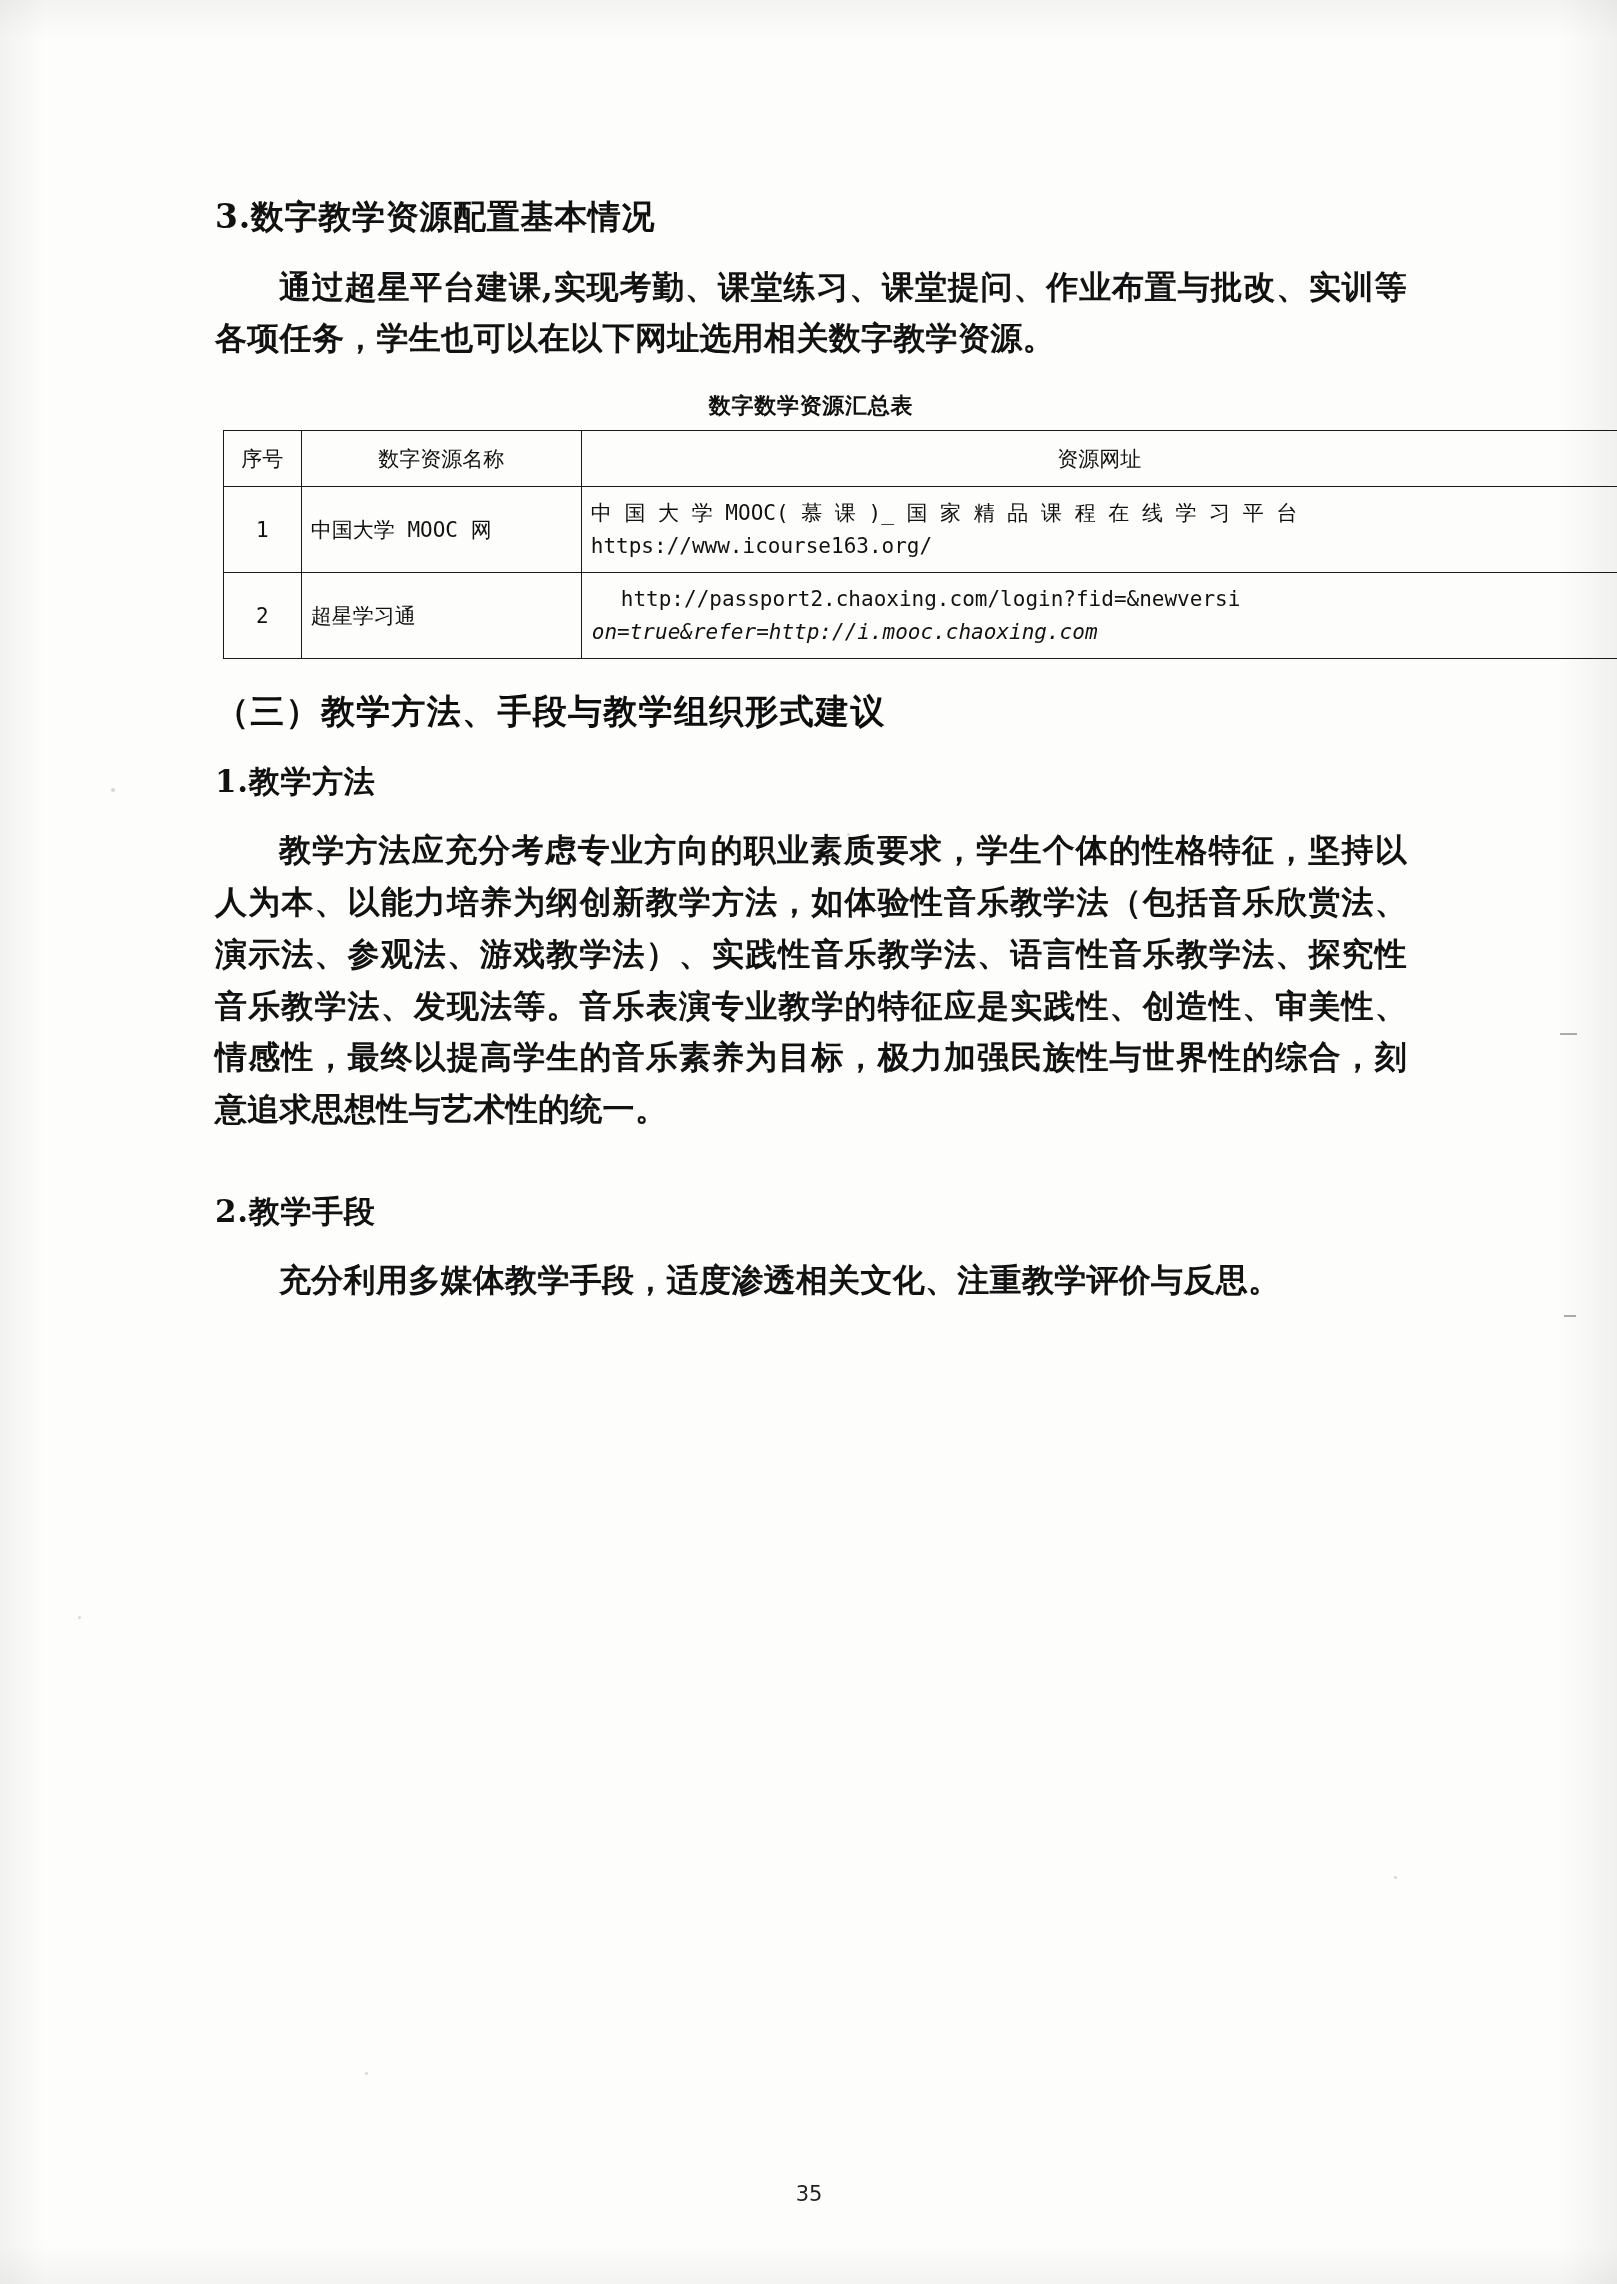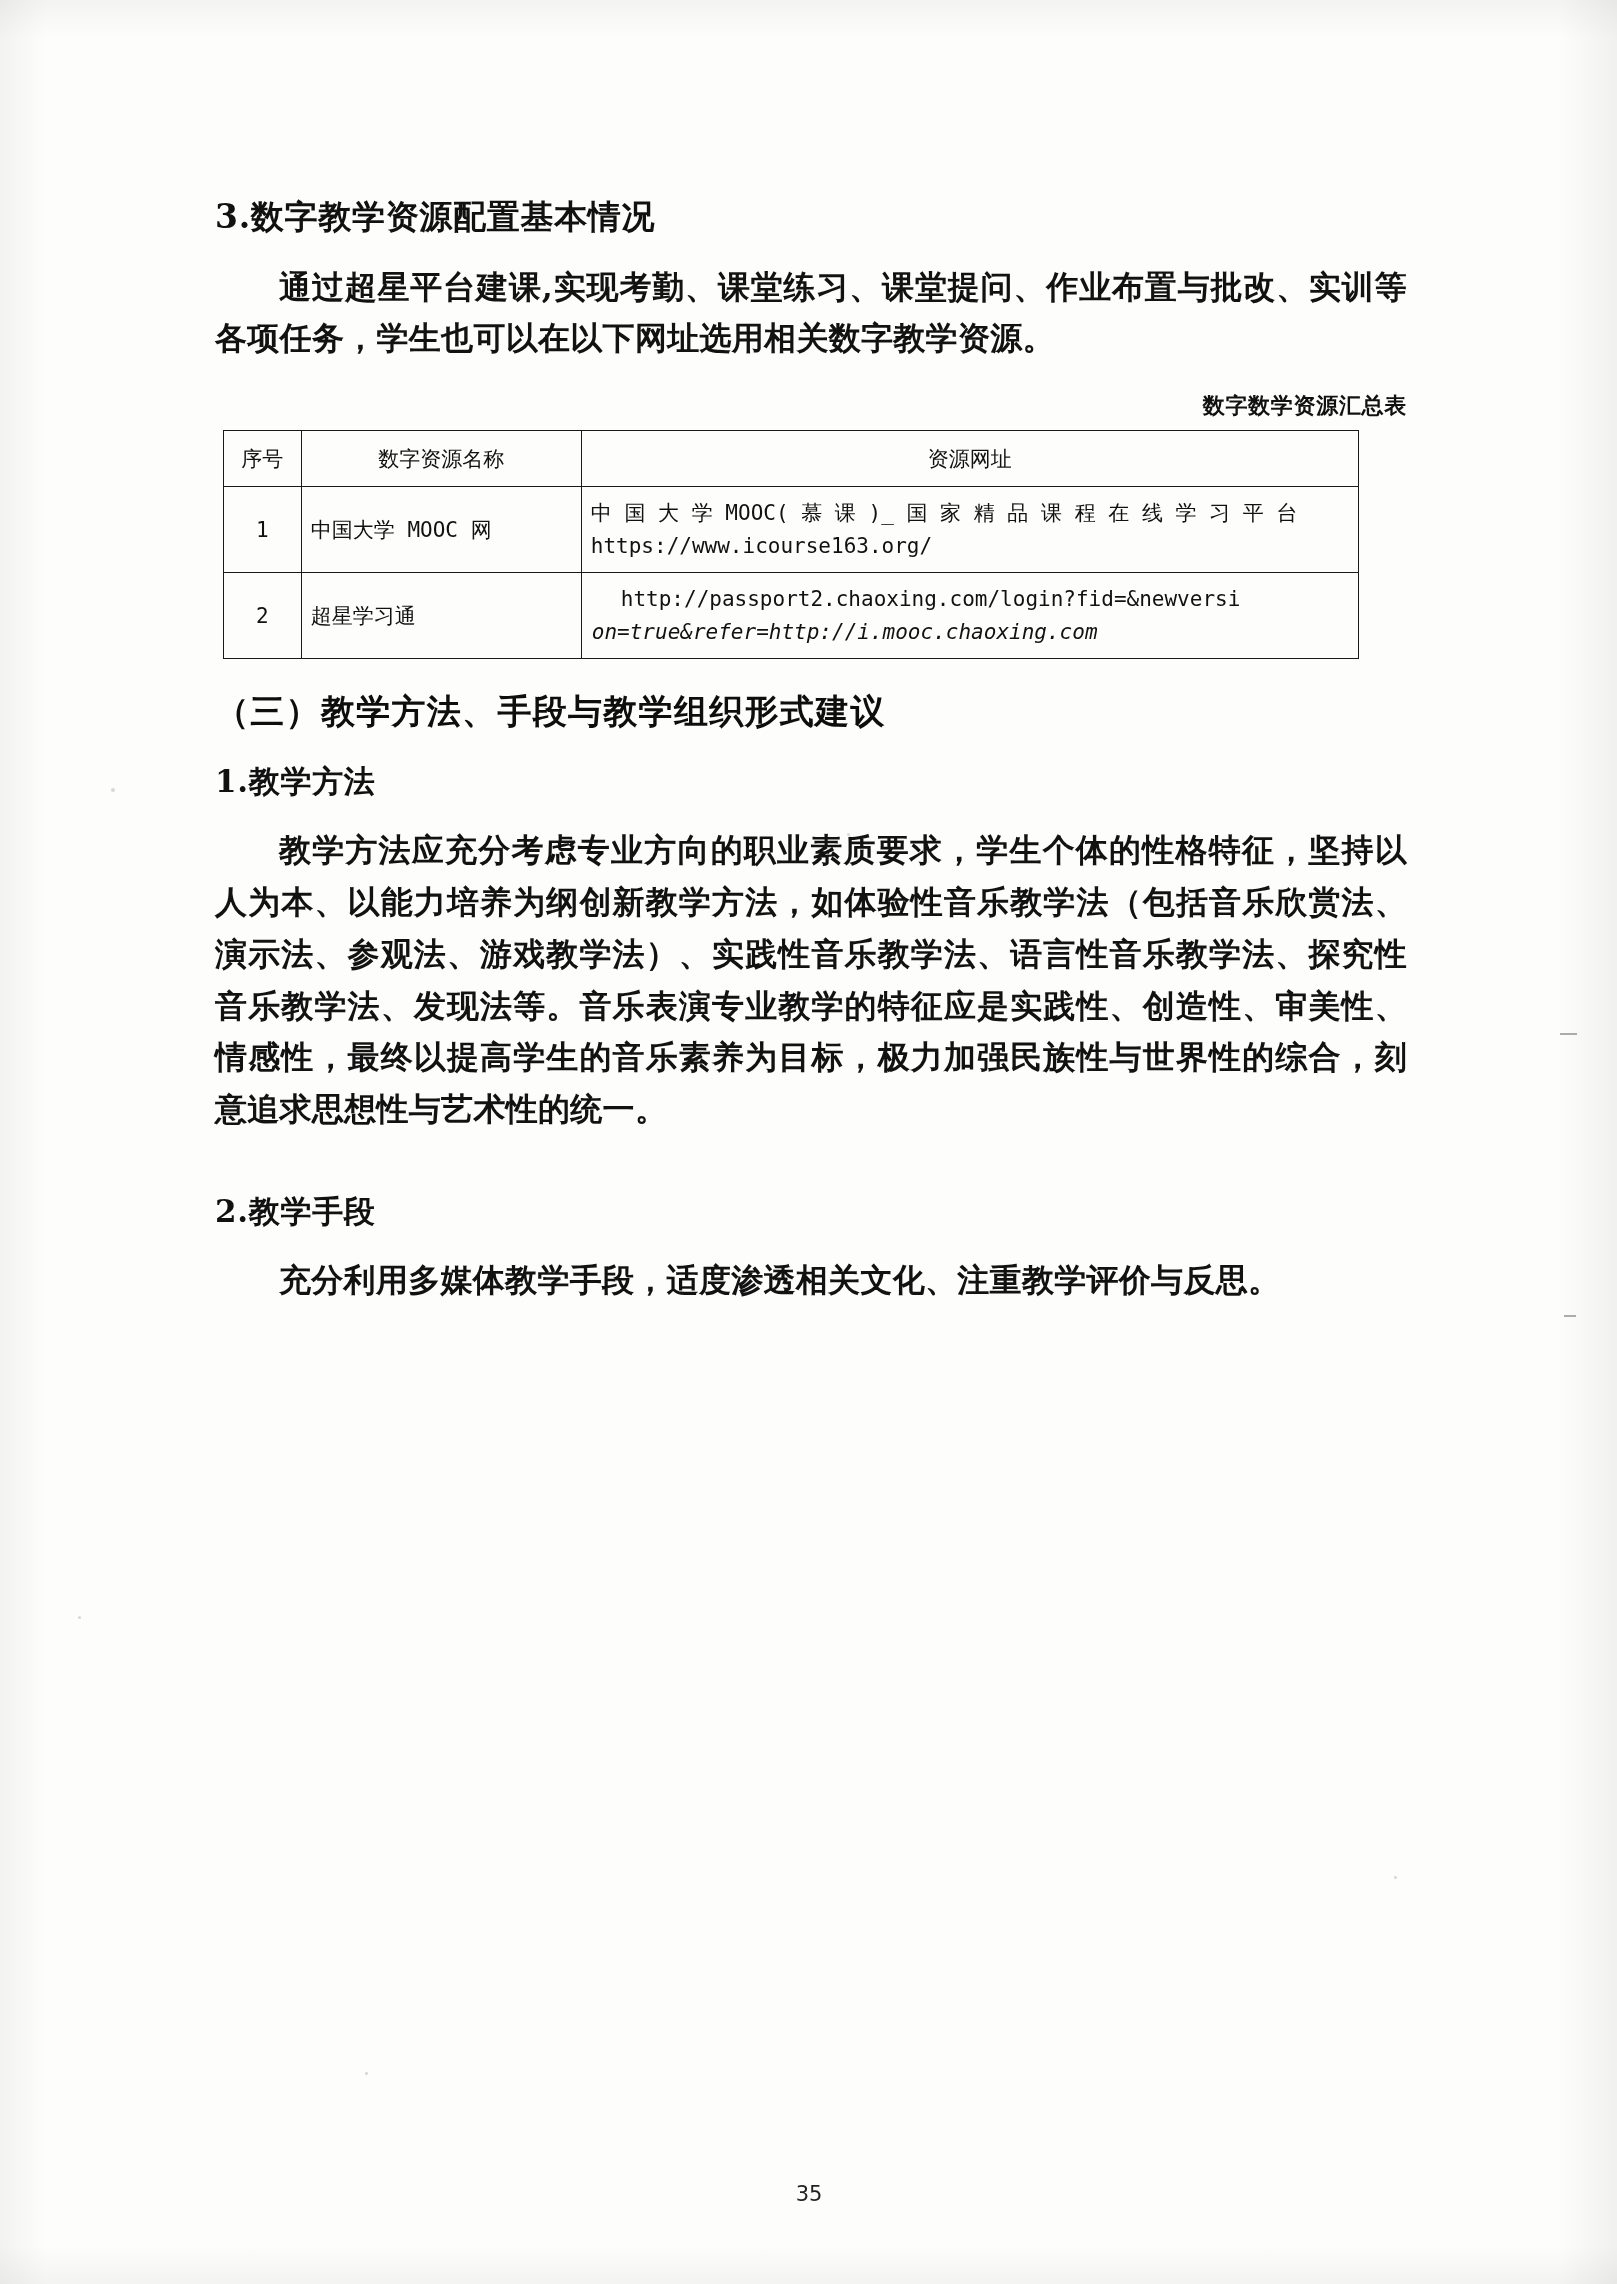--- a/index.html
+++ b/index.html
@@ -42,21 +42,21 @@
     font-size: 33px;
     letter-spacing: 0.7px;
     color: #111;
     margin: 0 0 22px 0;
     line-height: 1.35;
   }
   .h-heading.sub {
     font-size: 31px;
   }
   .h-center {
-    text-align: right;
+    text-align: center;
     font-weight: bold;
     font-size: 22px;
     margin: 26px 0 9px 0;
     color: #111;
     letter-spacing: 0.7px;
   }
   p.body-text {
     font-size: 32px;
     line-height: 1.62;
     color: #121212;
@@ -64,21 +64,21 @@
     text-indent: 64px;
     text-align: justify;
     letter-spacing: 0.3px;
     font-weight: bold;
   }
   .section-gap-lg {
     height: 38px;
   }
   table.res-table {
     border-collapse: collapse;
-    width: 1136px;
+    width: 1395px;
     margin: 0 0 0 7.8px;
     table-layout: fixed;
   }
   table.res-table td, table.res-table th {
     border: 1.3px solid #1a1a1a;
     padding: 6.5px 9px;
     font-size: 21px;
     color: #111;
     font-family: "DejaVu Sans Mono", "Liberation Mono", monospace;
     vertical-align: middle;

